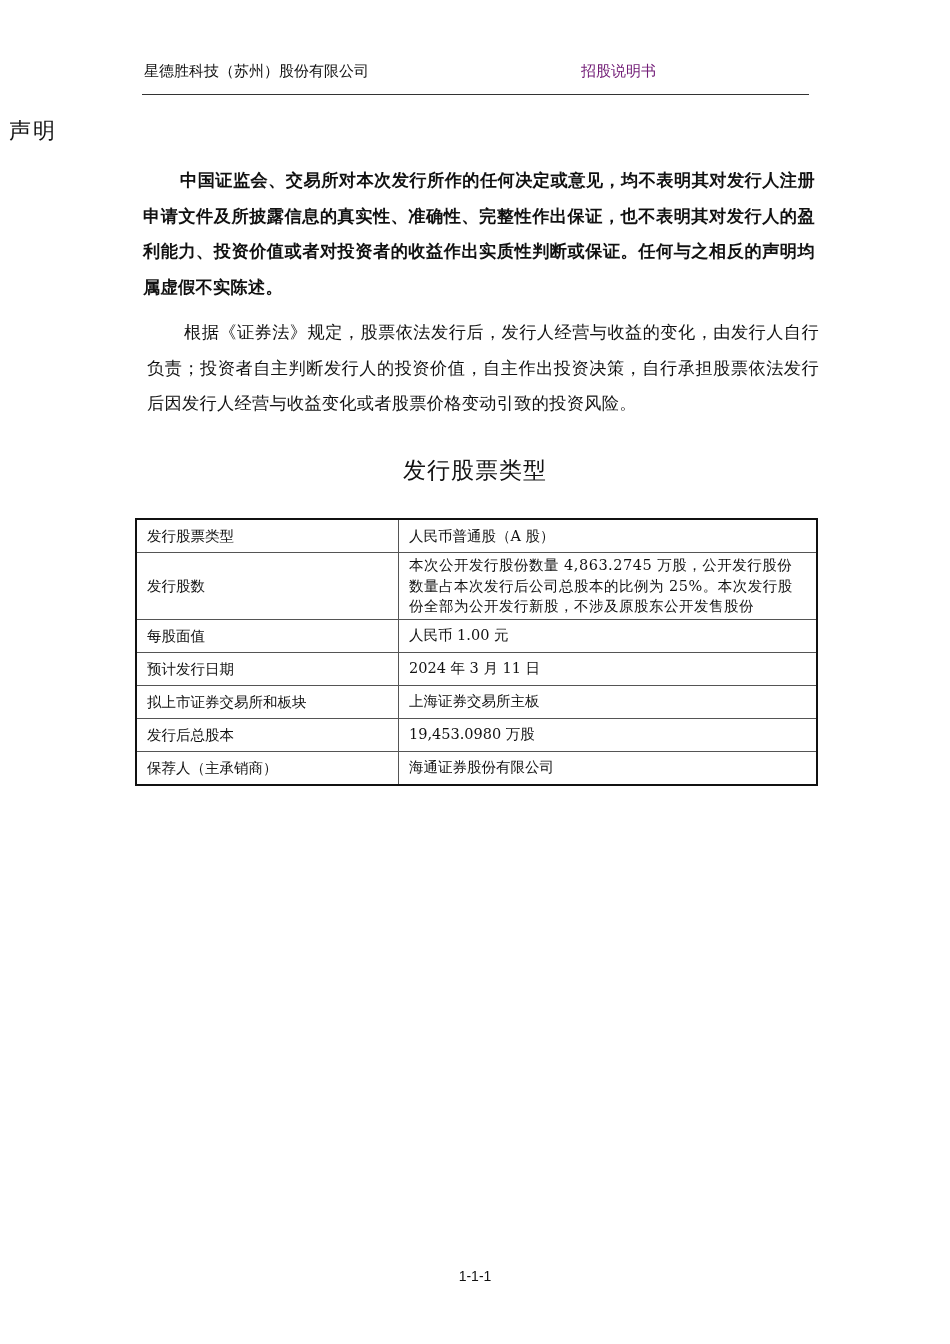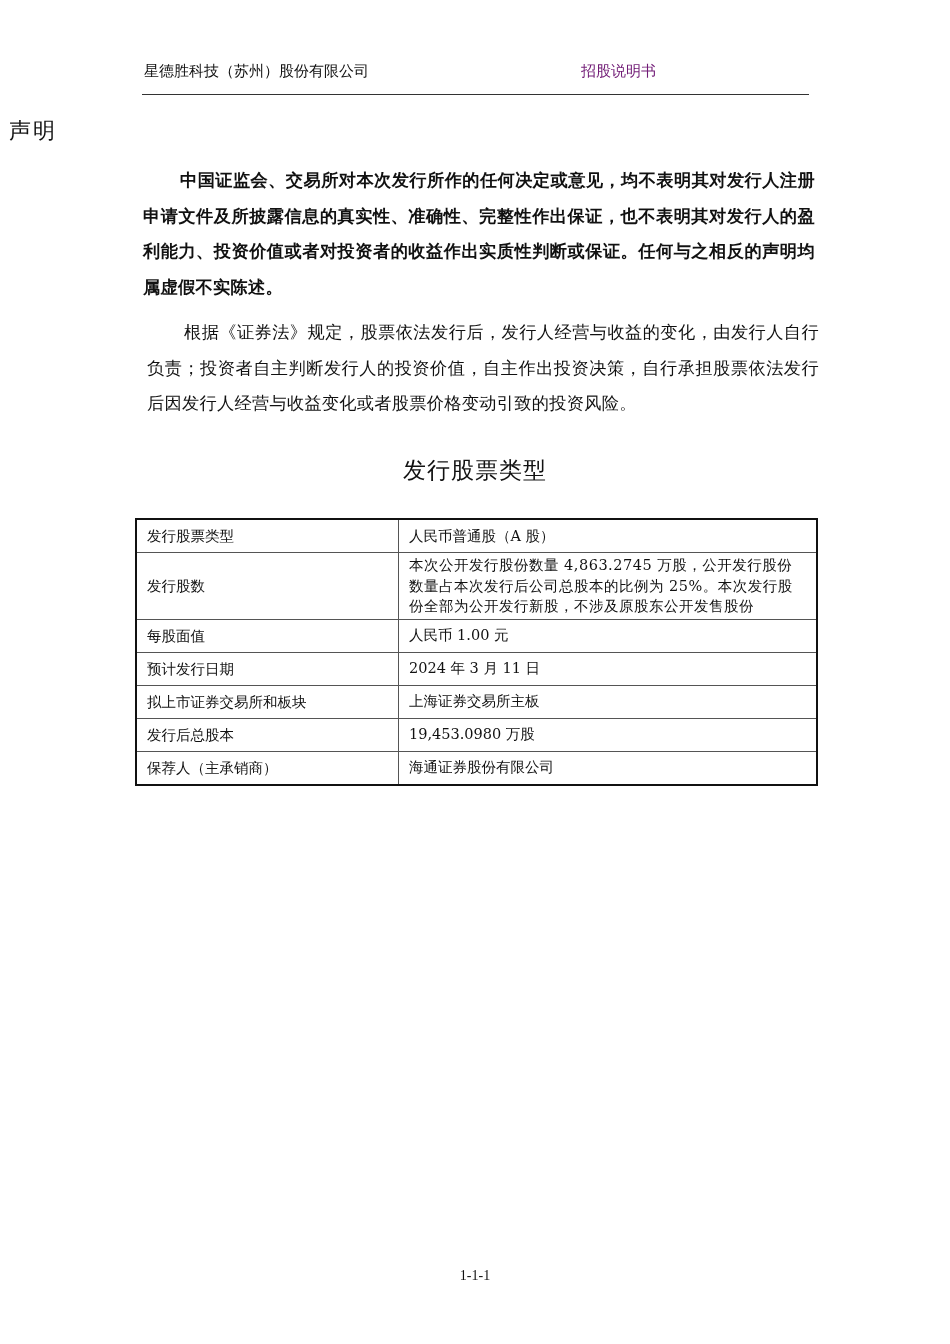--- a/index.html
+++ b/index.html
@@ -43,21 +43,21 @@
     }
     table.summary td {
       border: 1px solid #555; padding: 4px 10px; vertical-align: middle;
       line-height: 20px;
     }
     table.summary td.label { width: 241px; height: 22px; }
     table.summary td.value { line-height: 20.5px; }
     table.summary tr.row td { height: 24px; }
     .footer {
       position: absolute; left: 0; width: 950px; top: 1268px; text-align: center;
-      font-family: Liberation Serif, serif; font-size: 14px;
+      font-family: Liberation Sans, sans-serif; font-size: 14px;
     }
   </style>
 </head>
 <body>
 
 <div class="header">
   <span class="company">星德胜科技（苏州）股份有限公司</span>
   <span class="doc-type">招股说明书</span>
 </div>
 

